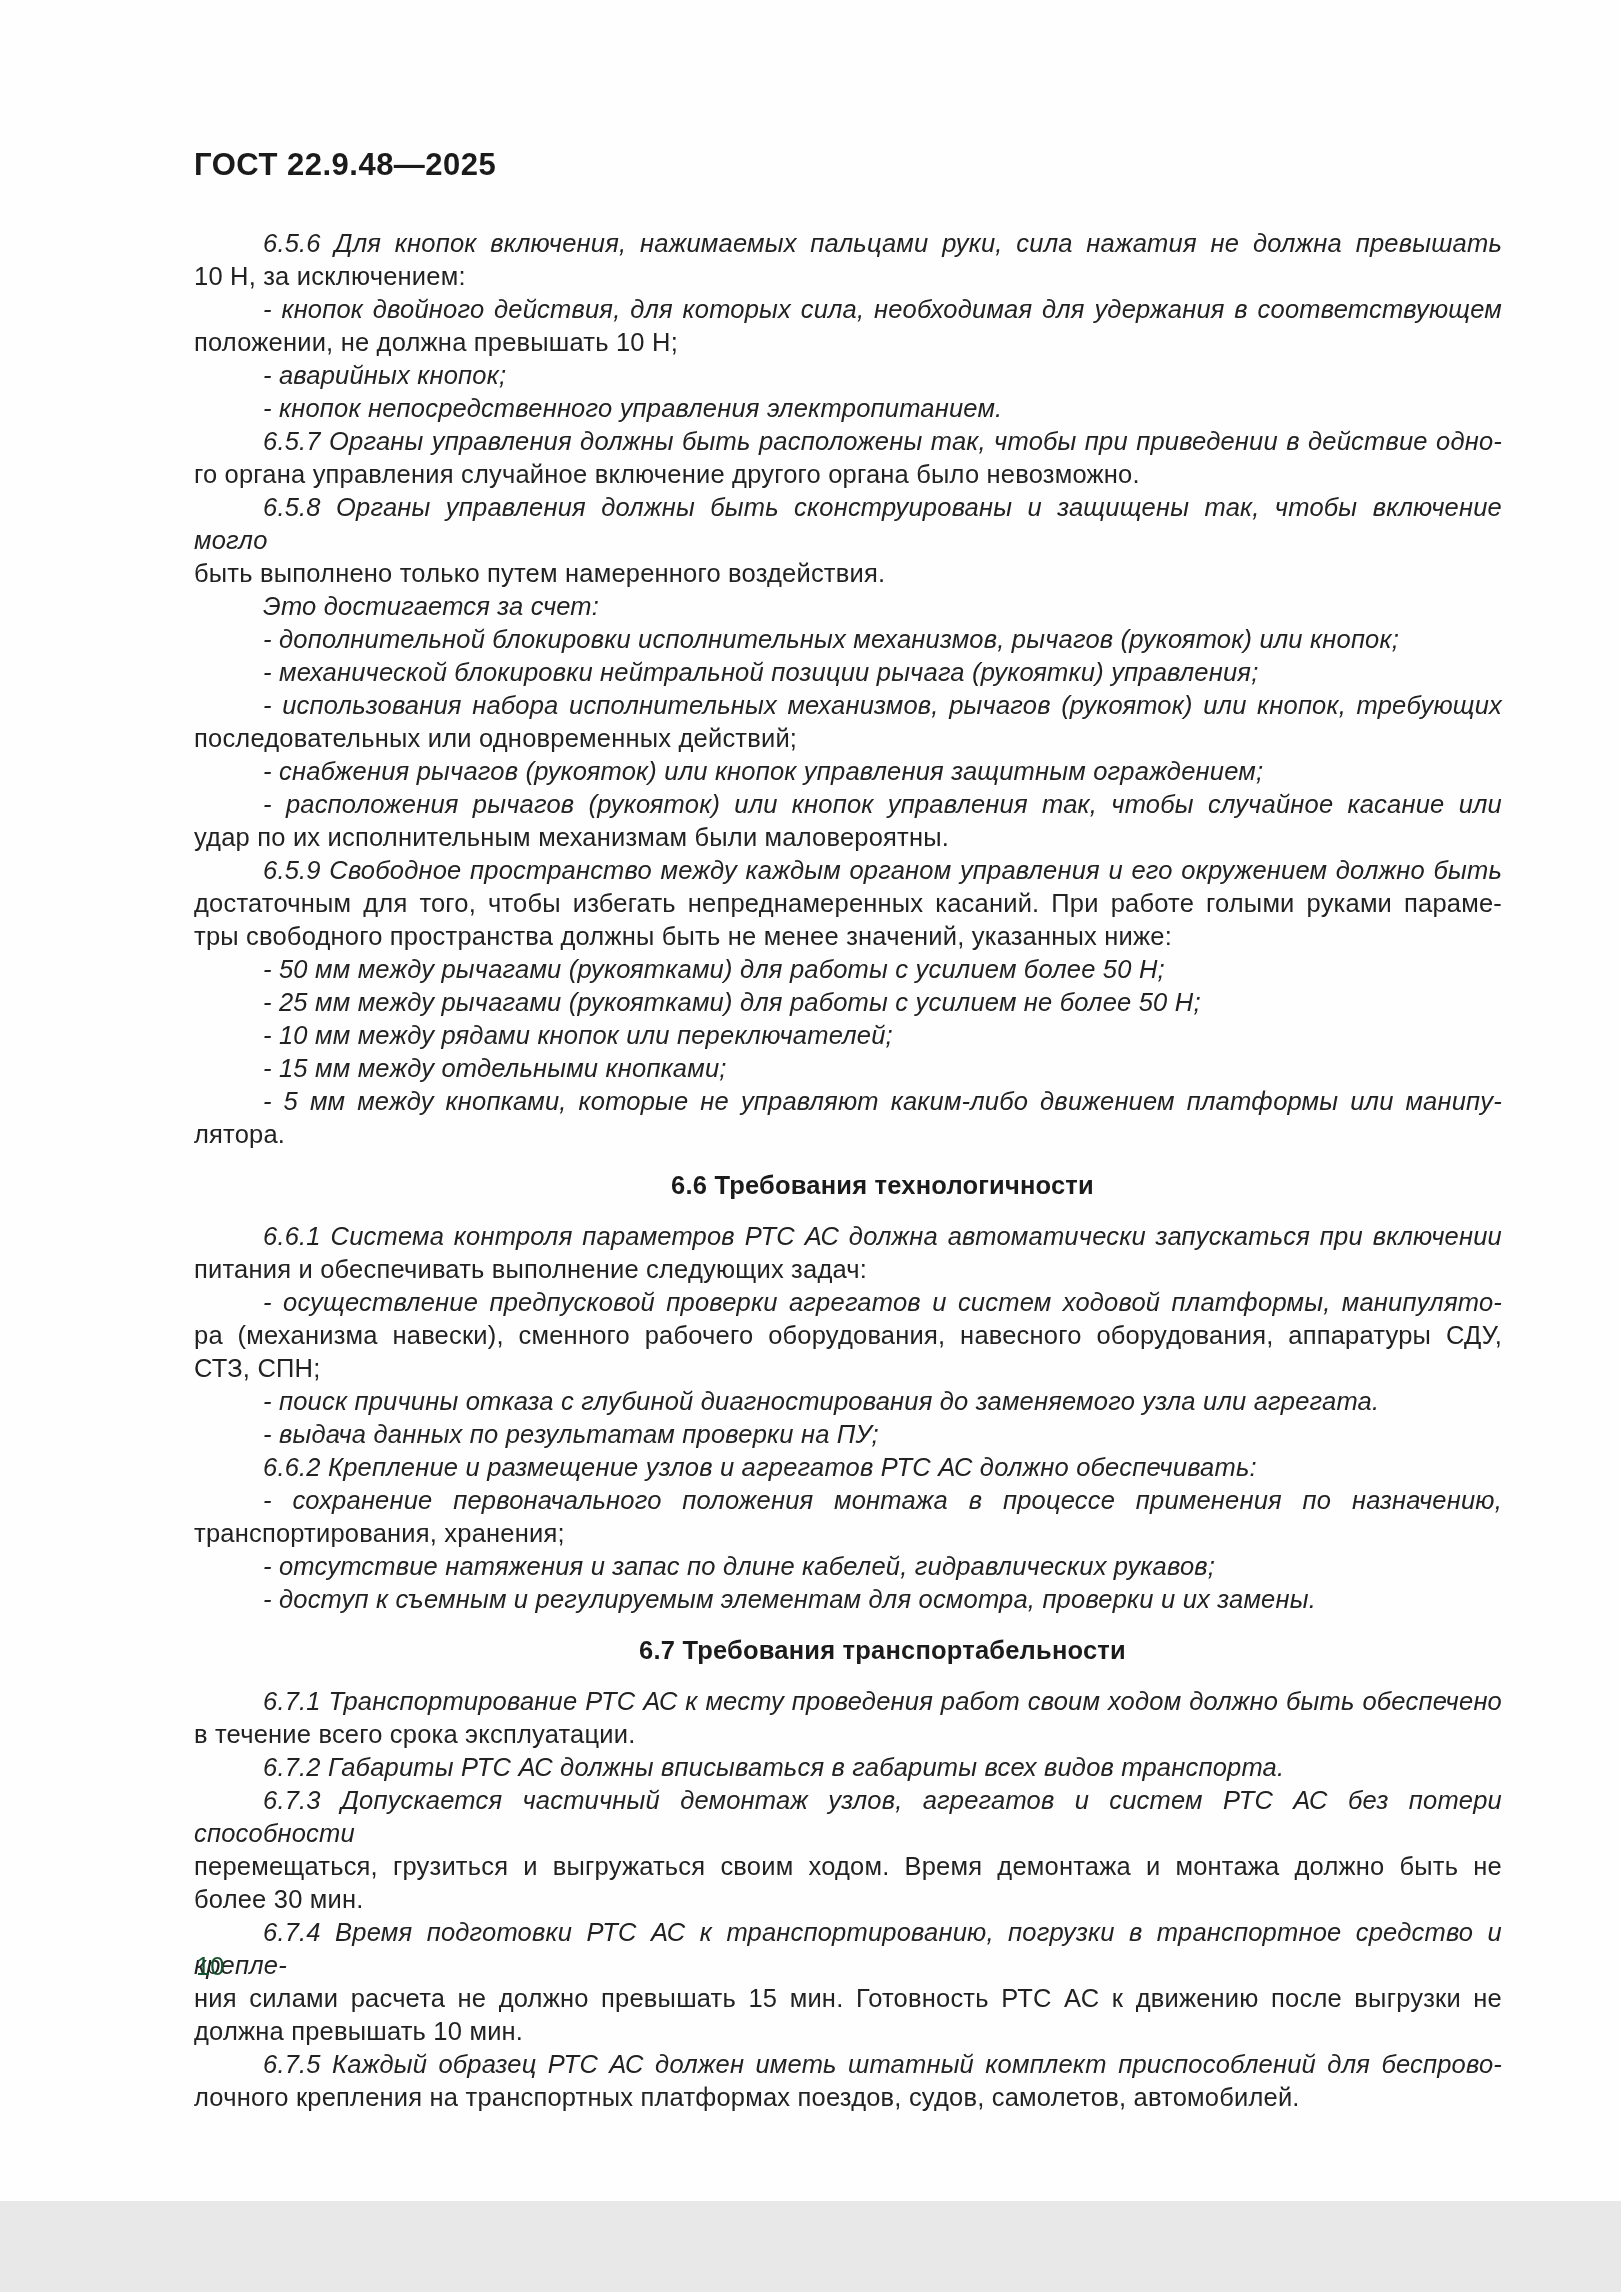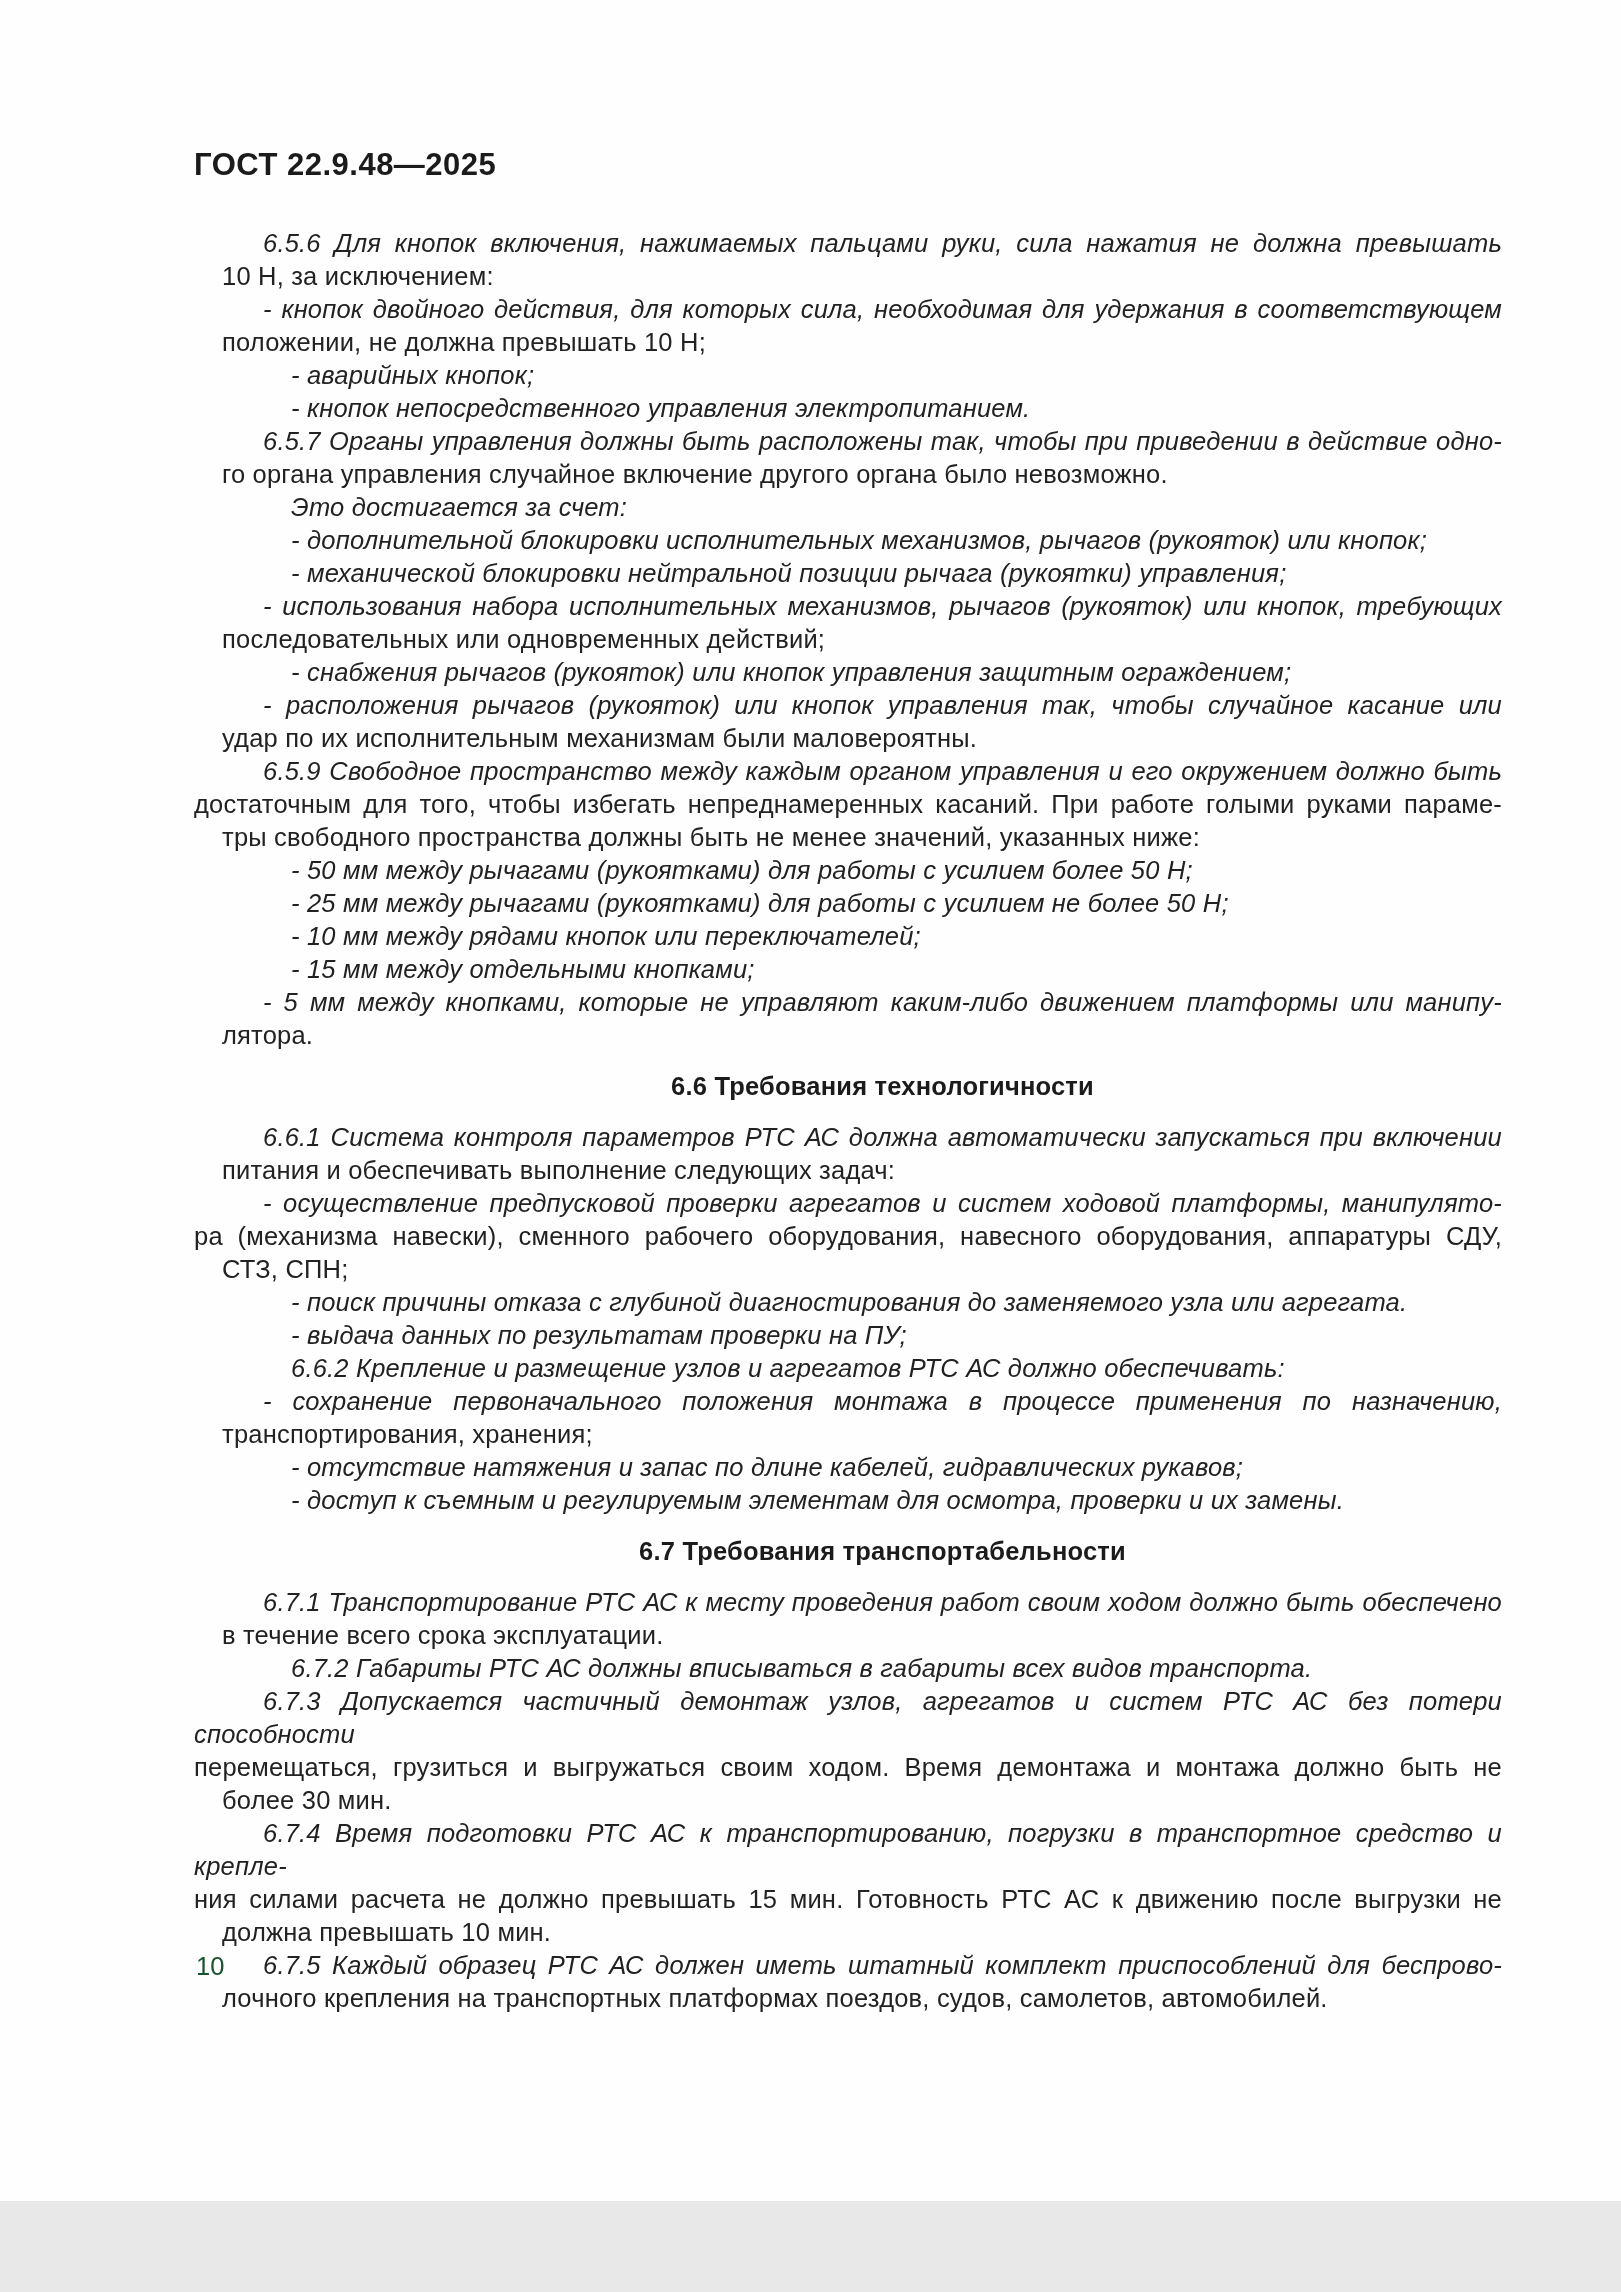--- a/index.html
+++ b/index.html
@@ -35,21 +35,21 @@
     line-height: 33px;
     letter-spacing: 0.2px;
     color: #222;
   }
   .para { margin: 0; }
   .line {
     text-align: justify;
     text-align-last: justify;
   }
   .line.first { text-indent: 69px; font-style: italic; }
-  .line.last { text-align-last: left; margin-left: 28px; }
+  .line.last { text-align-last: left; }
   .heading {
     font-weight: bold;
     color: #1b1b1b;
     text-indent: 69px;
     margin: 17.6px 0 18.6px 0;
     text-align: center;
   }
   .page-num {
     position: absolute;
     left: 196px;
@@ -75,20 +75,24 @@
       </div>
       <div class="para">
         <div class="line first last">- аварийных кнопок;</div>
       </div>
       <div class="para">
         <div class="line first last">- кнопок непосредственного управления электропитанием.</div>
       </div>
       <div class="para">
         <div class="line first">6.5.7 Органы управления должны быть расположены так, чтобы при приведении в действие одно-</div>
         <div class="line last">го органа управления случайное включение другого органа было невозможно.</div>
+      </div>
+      <div class="para">
+        <div class="line first">6.5.8 Органы управления должны быть сконструированы и защищены так, чтобы включение могло</div>
+        <div class="line last">быть выполнено только путем намеренного воздействия.</div>
       </div>
       <div class="para">
         <div class="line first last">Это достигается за счет:</div>
       </div>
       <div class="para">
         <div class="line first last">- дополнительной блокировки исполнительных механизмов, рычагов (рукояток) или кнопок;</div>
       </div>
       <div class="para">
         <div class="line first last">- механической блокировки нейтральной позиции рычага (рукоятки) управления;</div>
       </div>

